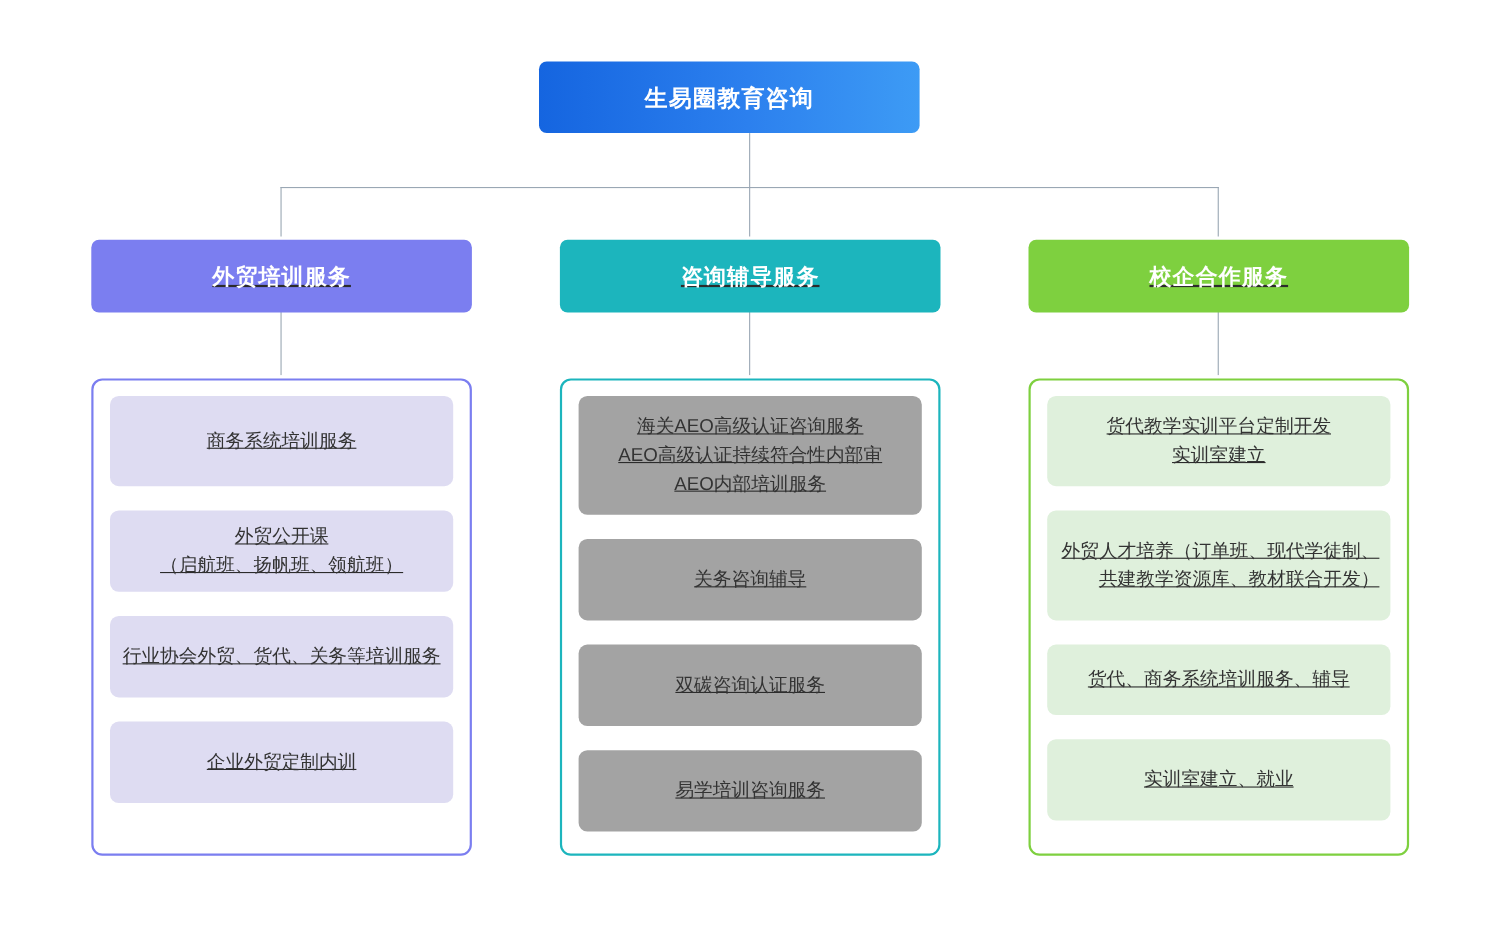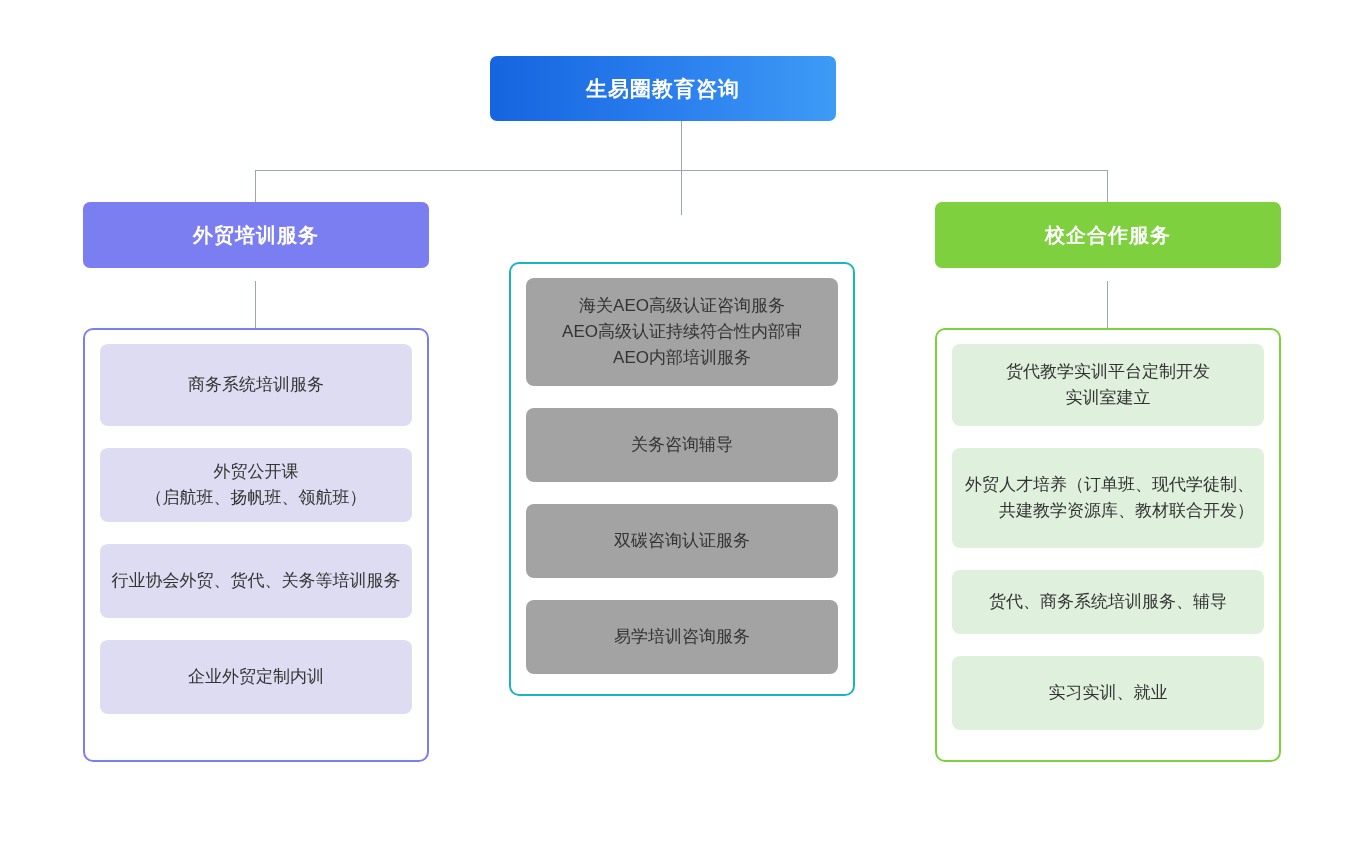--- a/index.html
+++ b/index.html
@@ -57,22 +57,23 @@
   .drop-2 { left: 681px; top: 170px; height: 45px; }
   .drop-3 { left: 1107px; top: 170px; height: 45px; }
   
   .hdr-drop-1 { left: 255px; top: 281px; height: 60px; }
   .hdr-drop-2 { left: 681px; top: 281px; height: 60px; }
   .hdr-drop-3 { left: 1107px; top: 281px; height: 60px; }
 
   
   .column {
     position: absolute;
-    top: 202px;
+    top: 218px;
     width: 398px;
+    text-decoration: underline;
   }
   .col-1 { left: 83px; }
   .col-2 { left: 509px; }
   .col-3 { left: 935px; }
 
   .col-header {
     width: 346px;
     height: 66px;
     border-radius: 7px;
     display: flex;
@@ -166,36 +167,39 @@
     <div class="panel panel-1">
       <div class="item">商务系统培训服务</div>
       <div class="item">外贸公开课
 （启航班、扬帆班、领航班）</div>
       <div class="item">行业协会外贸、货代、关务等培训服务</div>
       <div class="item">企业外贸定制内训</div>
     </div>
   </div>
 
   <div class="column col-2">
+    <div class="col-header">
+      <span>咨询辅导服务</span>
+    </div>
     <div class="panel panel-2">
       <div class="item">海关AEO高级认证咨询服务
 AEO高级认证持续符合性内部审
 AEO内部培训服务</div>
       <div class="item">关务咨询辅导</div>
       <div class="item">双碳咨询认证服务</div>
       <div class="item">易学培训咨询服务</div>
     </div>
   </div>
 
   <div class="column col-3">
     <div class="col-header">
       <span>校企合作服务</span>
     </div>
     <div class="panel panel-3">
       <div class="item">货代教学实训平台定制开发
 实训室建立</div>
       <div class="item">外贸人才培养（订单班、现代学徒制、共建教学资源库、教材联合开发）</div>
       <div class="item">货代、商务系统培训服务、辅导</div>
-      <div class="item">实习实训、就业</div>
+      <div class="item">实训室建立、就业</div>
     </div>
   </div>
 
 </div>
 
 </body></html>

